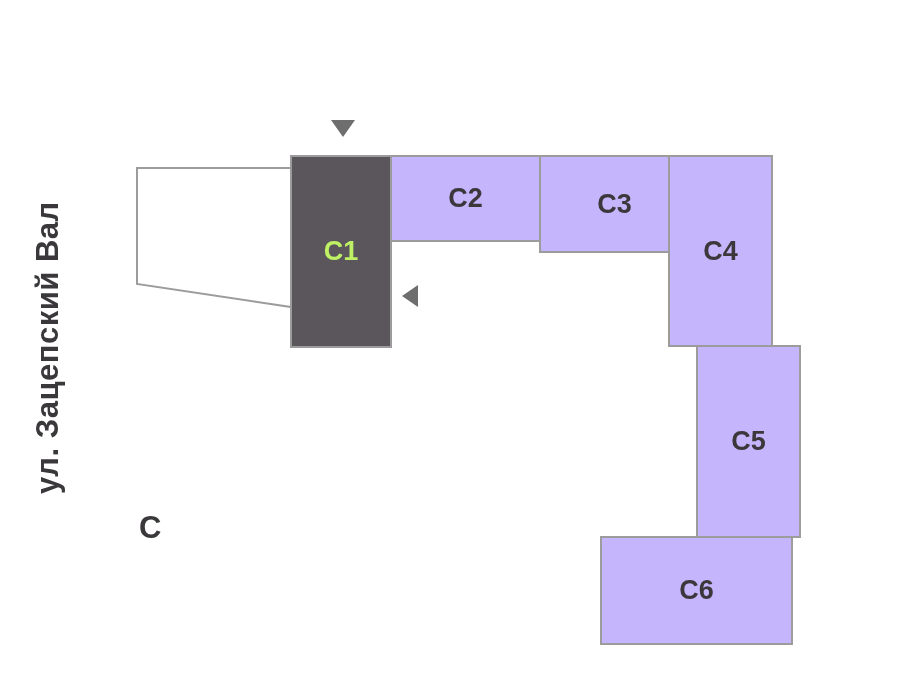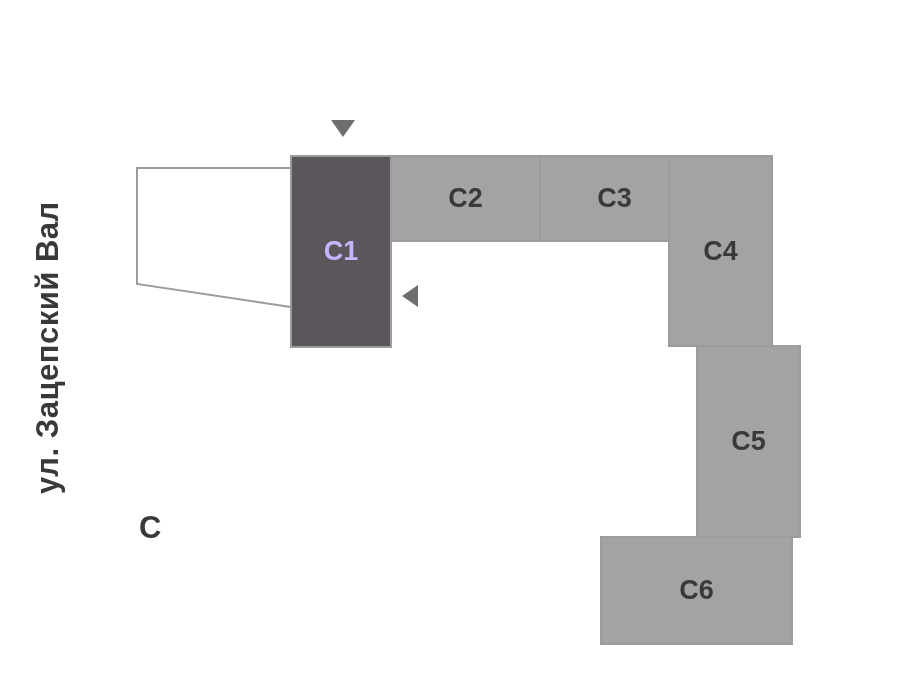--- a/index.html
+++ b/index.html
@@ -47,37 +47,37 @@
     left: 0;
     top: 0;
     width: 900px;
     height: 700px;
     pointer-events: none;
   }
   .bld {
     position: absolute;
     box-sizing: border-box;
     border: 2px solid #9c9c9c;
-    background: #a3a3a3;
+    background: #c4b5fd;
     display: flex;
     align-items: center;
     justify-content: center;
     font-size: 27px;
     font-weight: 700;
     color: #3b383c;
     cursor: pointer;
   }
   .bld.selected {
     background: #5a565b;
-    color: #c4b5fd;
+    color: #bef264;
     z-index: 3;
   }
   .bld.c1 { left: 290px; top: 155px; width: 102px; height: 193px; }
   .bld.c2 { left: 390px; top: 155px; width: 151px; height: 87px; }
-  .bld.c3 { left: 539px; top: 155px; width: 151px; height: 87px; }
+  .bld.c3 { left: 539px; top: 155px; width: 151px; height: 98px; }
   .bld.c4 { left: 668px; top: 155px; width: 105px; height: 192px; }
   .bld.c5 { left: 688px; top: 345px; width: 105px; height: 193px; margin-left: 8px; }
   .bld.c6 { left: 600px; top: 536px; width: 193px; height: 109px; }
   .marker {
     position: absolute;
     width: 0;
     height: 0;
     z-index: 4;
   }
   .marker.down {

